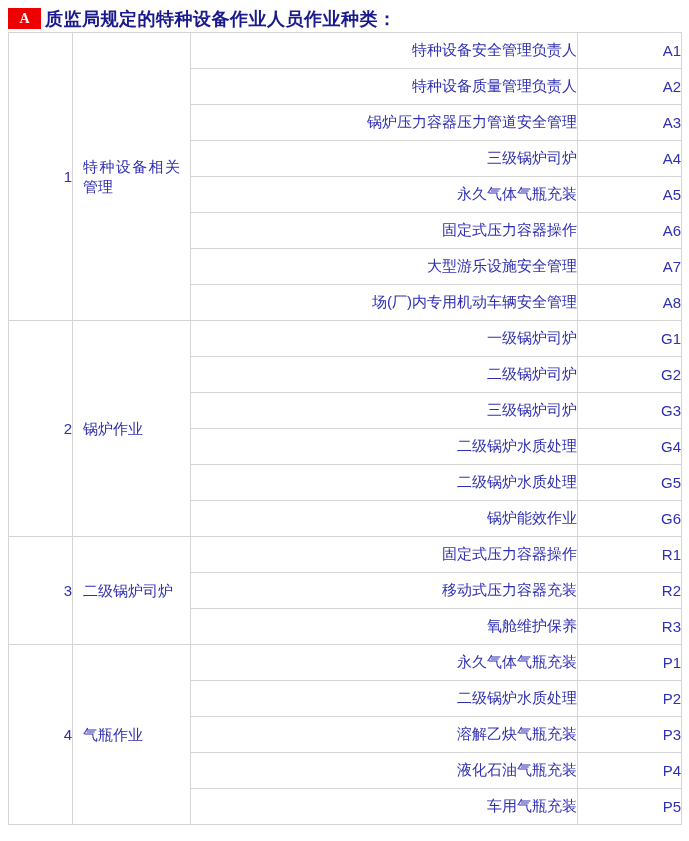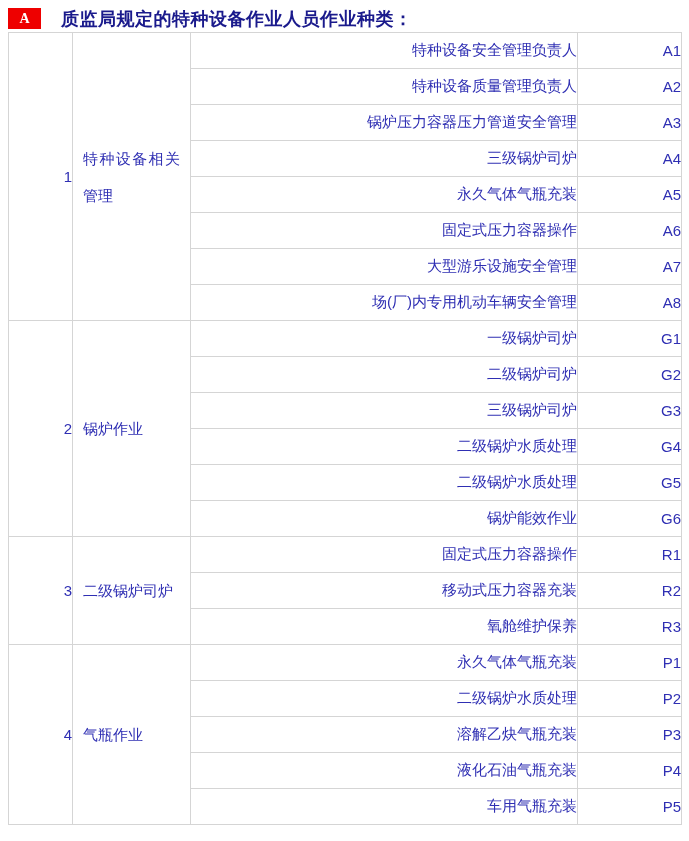--- a/index.html
+++ b/index.html
@@ -29,21 +29,21 @@
     color: var(--badge-text, #ffffff);
     font-family: "Liberation Serif", serif;
     font-weight: bold;
     font-size: 14px;
     display: flex;
     align-items: center;
     justify-content: center;
     flex: 0 0 auto;
   }
   .page-title {
-    margin: 0 0 0 20px;
+    margin: 0 0 0 4px;
     font-size: 18px;
     font-weight: bold;
     color: var(--title-text, #1a1a8c);
     letter-spacing: 0.5px;
     white-space: nowrap;
   }
   table.cat-table {
     border-collapse: collapse;
     table-layout: fixed;
     width: 673px;
@@ -59,21 +59,21 @@
     vertical-align: middle;
     overflow: hidden;
     text-align: right;
   }
   .cat-table td.num {
     padding-left: 12px;
   }
   .cat-table td.cat {
     padding: 5px 10px;
     text-align: justify;
-    line-height: 37px;
+    line-height: 20px;
   }
   .cat-table td.item {
     padding-left: 10px;
   }
   .cat-table td.code {
     padding-left: 9px;
   }
 </style>
 </head>
 <body>

